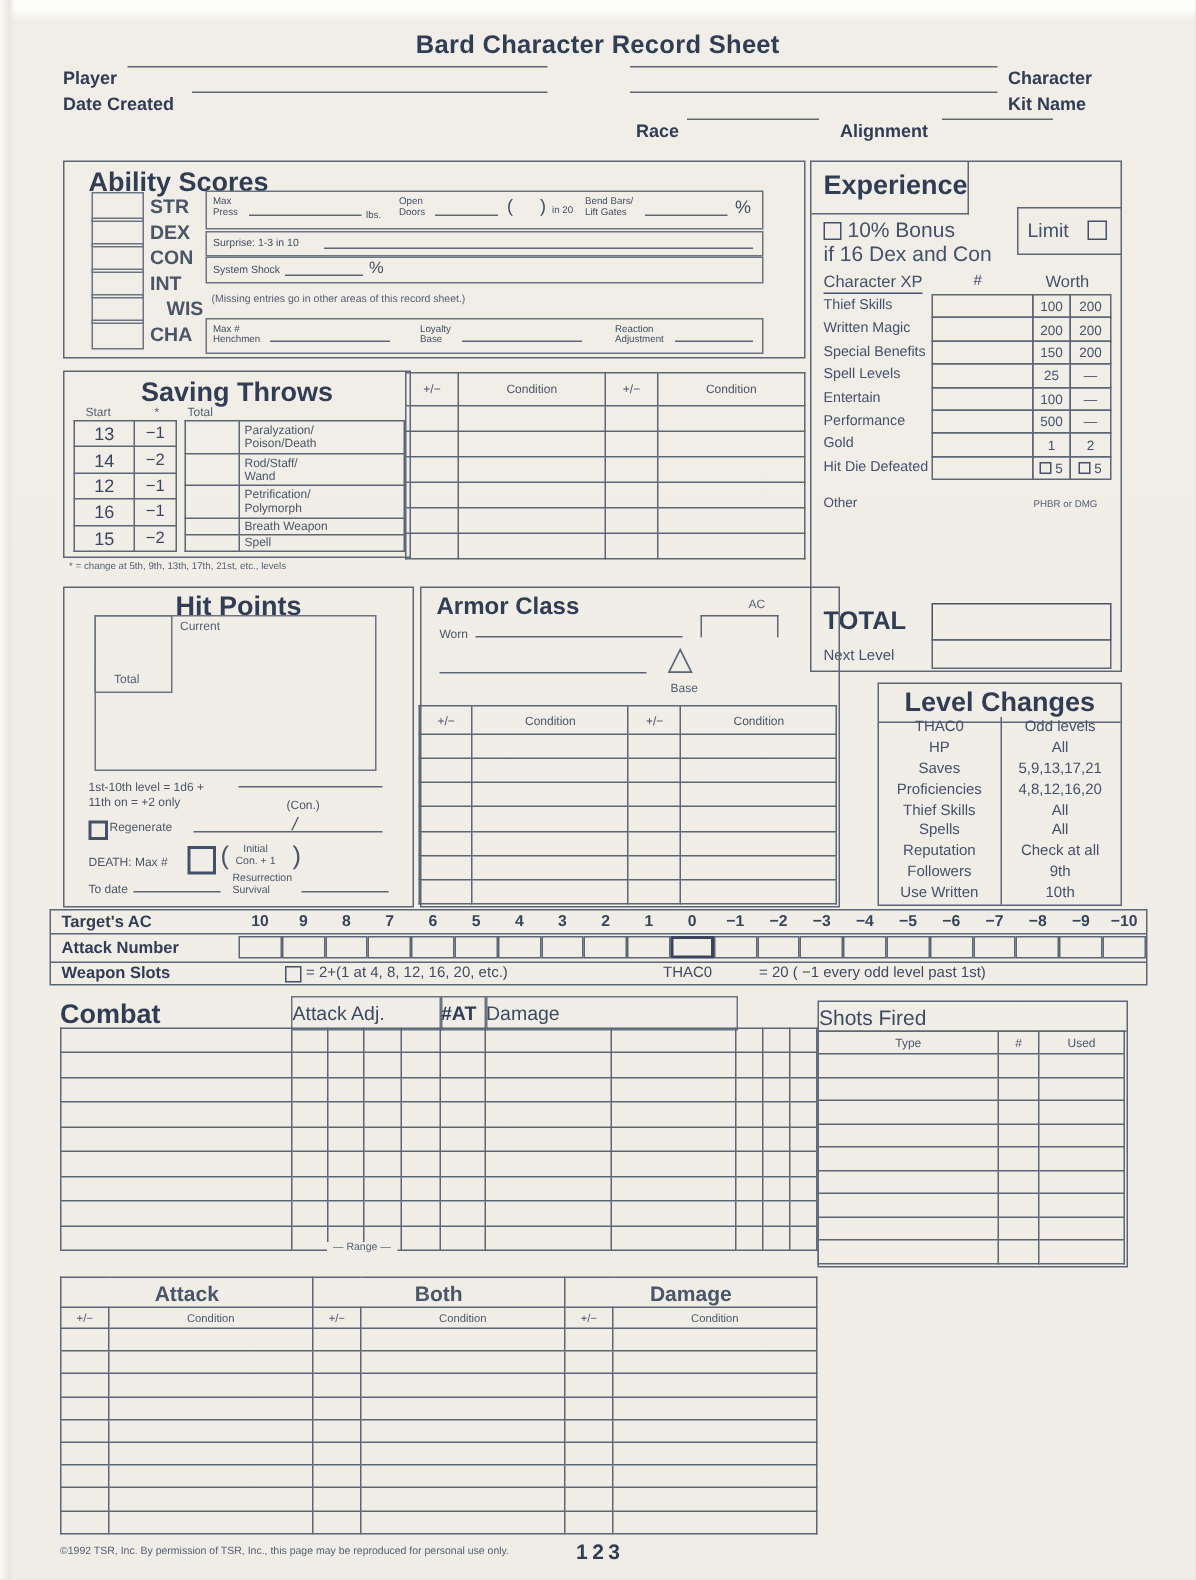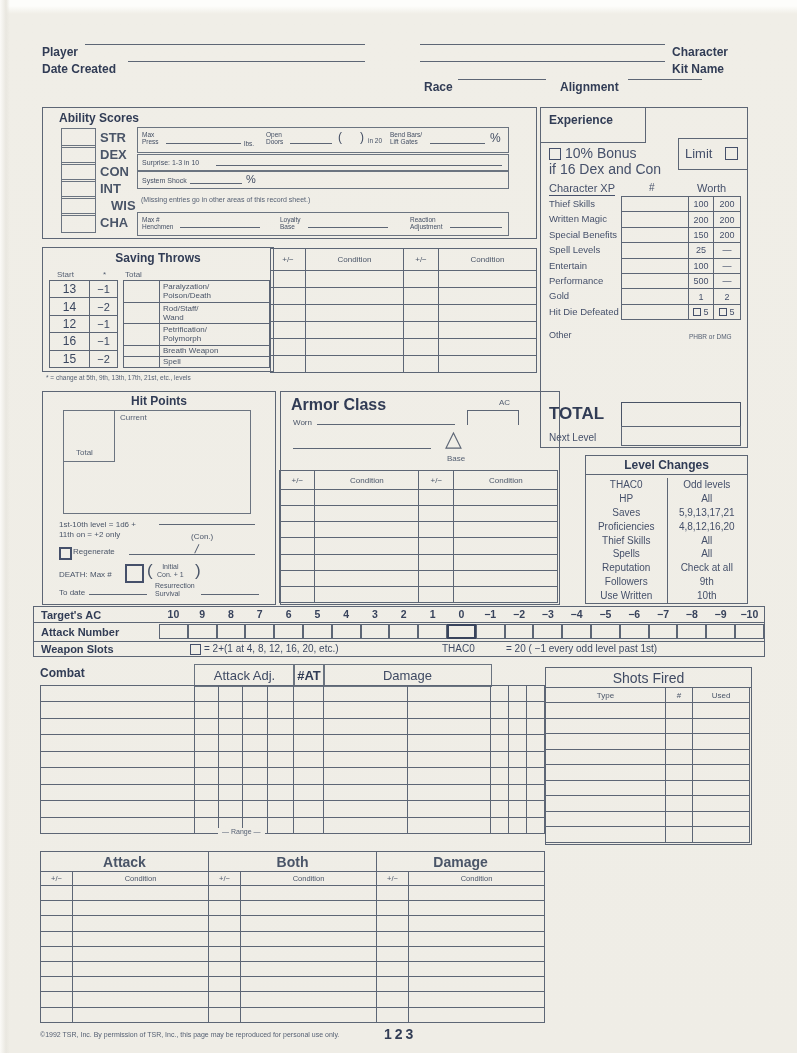--- a/index.html
+++ b/index.html
@@ -8,44 +8,45 @@
     background:linear-gradient(180deg,#fdfdfb 0,#fdfdfb 6px,#f0eee7 14px,#efede6 100%);
     font-family:"Liberation Sans", sans-serif;
     color:#434e63; overflow:hidden;
   }
   .sheet:before{content:"";position:absolute;left:0;top:0;bottom:0;width:10px;
     background:linear-gradient(90deg,#fbfaf7 0,#e9e7e0 60%,rgba(239,237,230,0) 100%);}
   .abs{position:absolute;}
   .box{position:absolute;border:1.6px solid #5d6675;}
   .box-thin{position:absolute;border:1px solid #6b7480;}
   .hd{font-weight:bold;color:#313c55;}
-  .t15{font-size:12px;} .t13{font-size:13px;} .t11{font-size:11px;} .t10{font-size:10px;}
+  .t15{font-size:18px;} .t13{font-size:13px;} .t11{font-size:11px;} .t10{font-size:10px;}
   .t9{font-size:9px;} .t8{font-size:8px;} .t7{font-size:7px;} .t65{font-size:6.5px;}
   .u{display:inline-block;border-bottom:1px solid #5d6675;vertical-align:baseline;}
   .cb{display:inline-block;border:1.4px solid #45506a;background:transparent;vertical-align:middle;}
   .stk{display:inline-block;line-height:1.08;vertical-align:middle;}
   table.grid{border-collapse:collapse;table-layout:fixed;width:100%;height:100%;}
   table.grid td,table.grid th{border:1px solid #5d6675;padding:0;font-weight:normal;
     font-size:8px;color:#4a5568;text-align:center;vertical-align:middle;overflow:hidden;}
-  .titlebar{text-align:center;font-weight:bold;}
+  .titlebar{font-weight:bold;}
   .lc-row{display:flex;font-size:10px;color:#45506a;align-items:center;}
   .lc-row>div{flex:1;text-align:center;}
   .xprow{position:relative;height:16.4px;}
   .xplabel{position:absolute;left:0;top:2px;font-size:9.5px;color:#45506a;white-space:nowrap;}
   .xpcell{position:absolute;top:0;height:100%;border:1px solid #5d6675;box-sizing:border-box;
     font-size:9px;color:#45506a;display:flex;align-items:center;justify-content:center;}
   .acnum{position:absolute;top:0;width:28.8px;text-align:center;font-weight:bold;
     font-size:10.5px;color:#38435c;}
   .accell{position:absolute;top:2px;height:15px;width:28.8px;border:1px solid #5d6675;box-sizing:border-box;}
 </style>
 </head>
 <body>
 
 <div class="sheet">
 
+  <div class="abs hd" style="left:0;right:0;top:20px;text-align:center;font-size:17px;letter-spacing:.2px;">Bard Character Record Sheet</div>
 
   <div class="abs hd" style="left:42px;top:45px;font-size:12px;">Player</div>
   <span class="u abs" style="left:85px;top:44px;width:280px;"></span>
   <div class="abs hd" style="left:42px;top:62px;font-size:12px;">Date Created</div>
   <span class="u abs" style="left:128px;top:61px;width:237px;"></span>
 
   <span class="u abs" style="left:420px;top:44px;width:245px;"></span>
   <div class="abs hd" style="left:672px;top:45px;font-size:12px;">Character</div>
   <span class="u abs" style="left:420px;top:61px;width:245px;"></span>
   <div class="abs hd" style="left:672px;top:62px;font-size:12px;">Kit Name</div>

